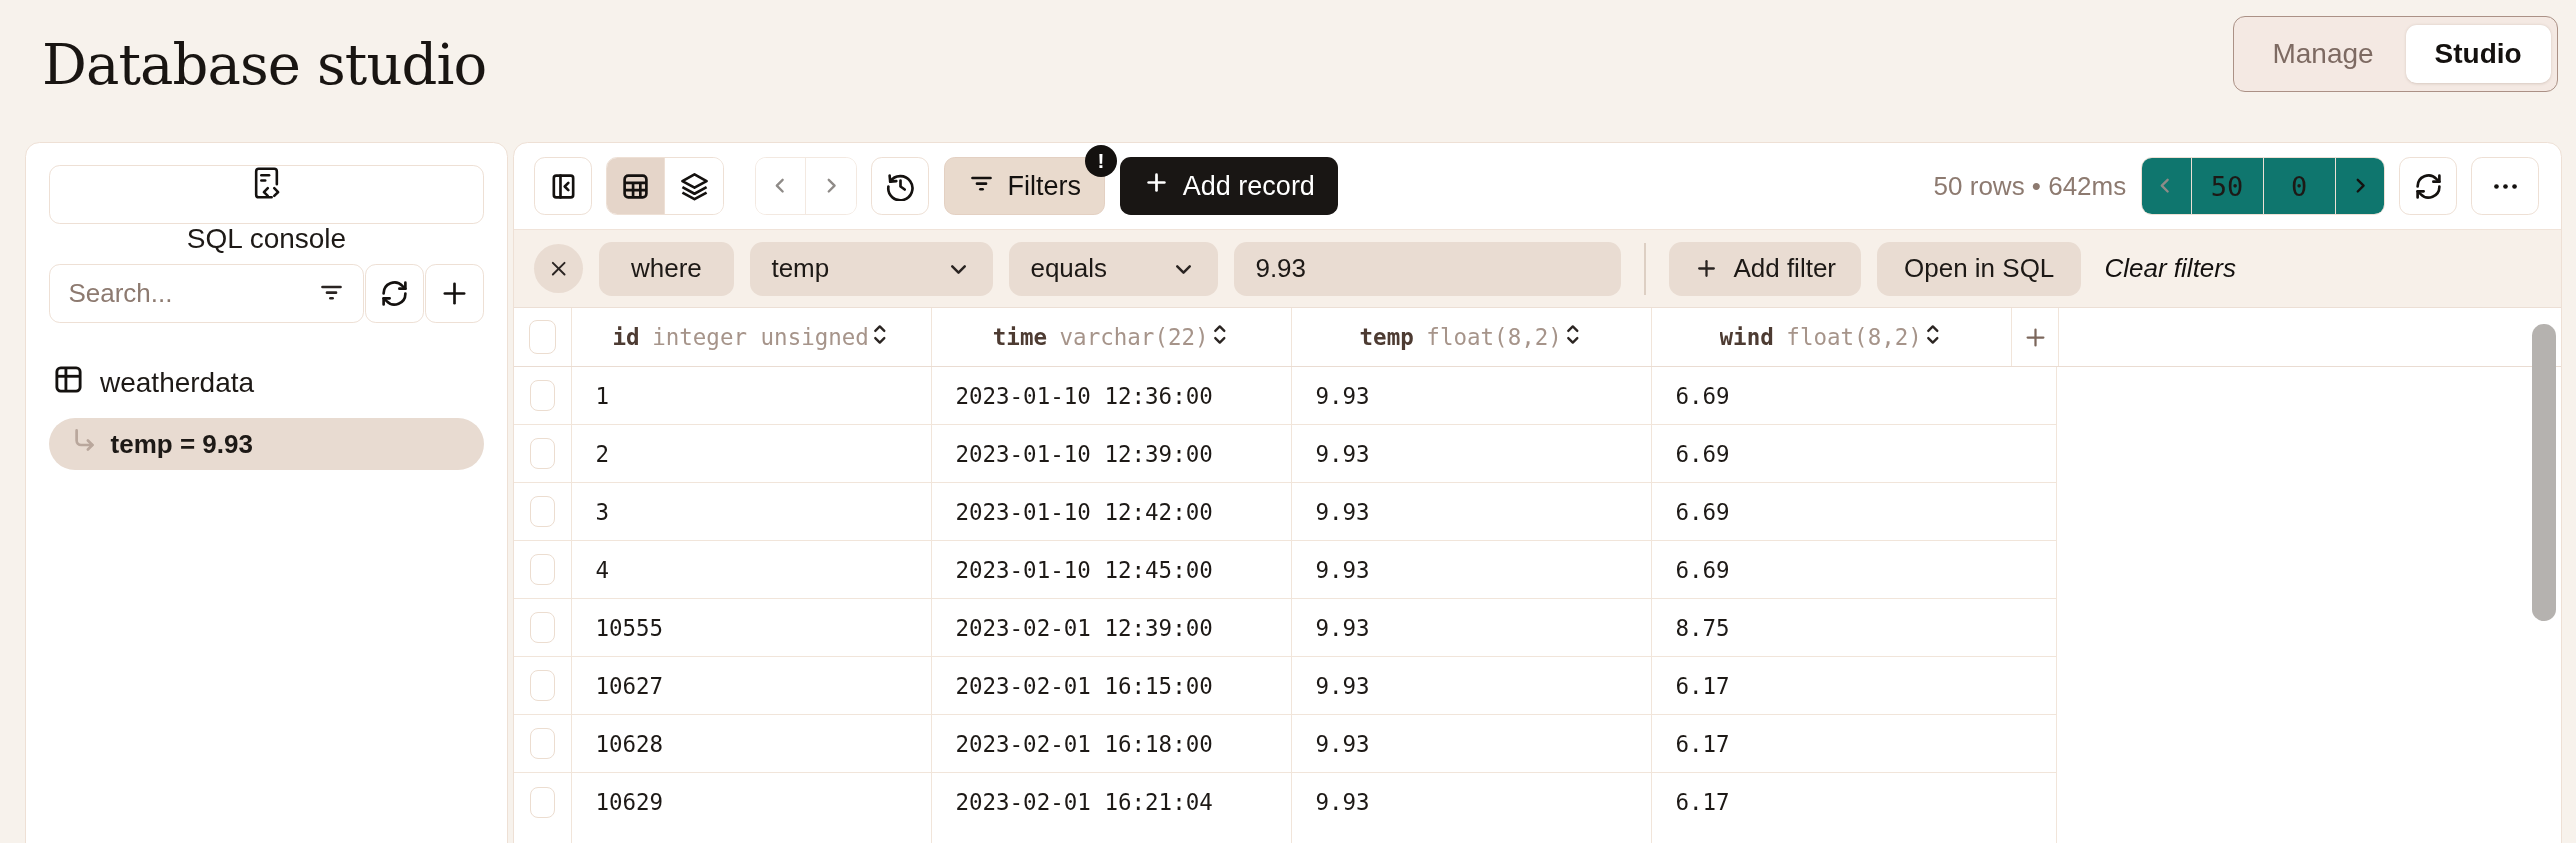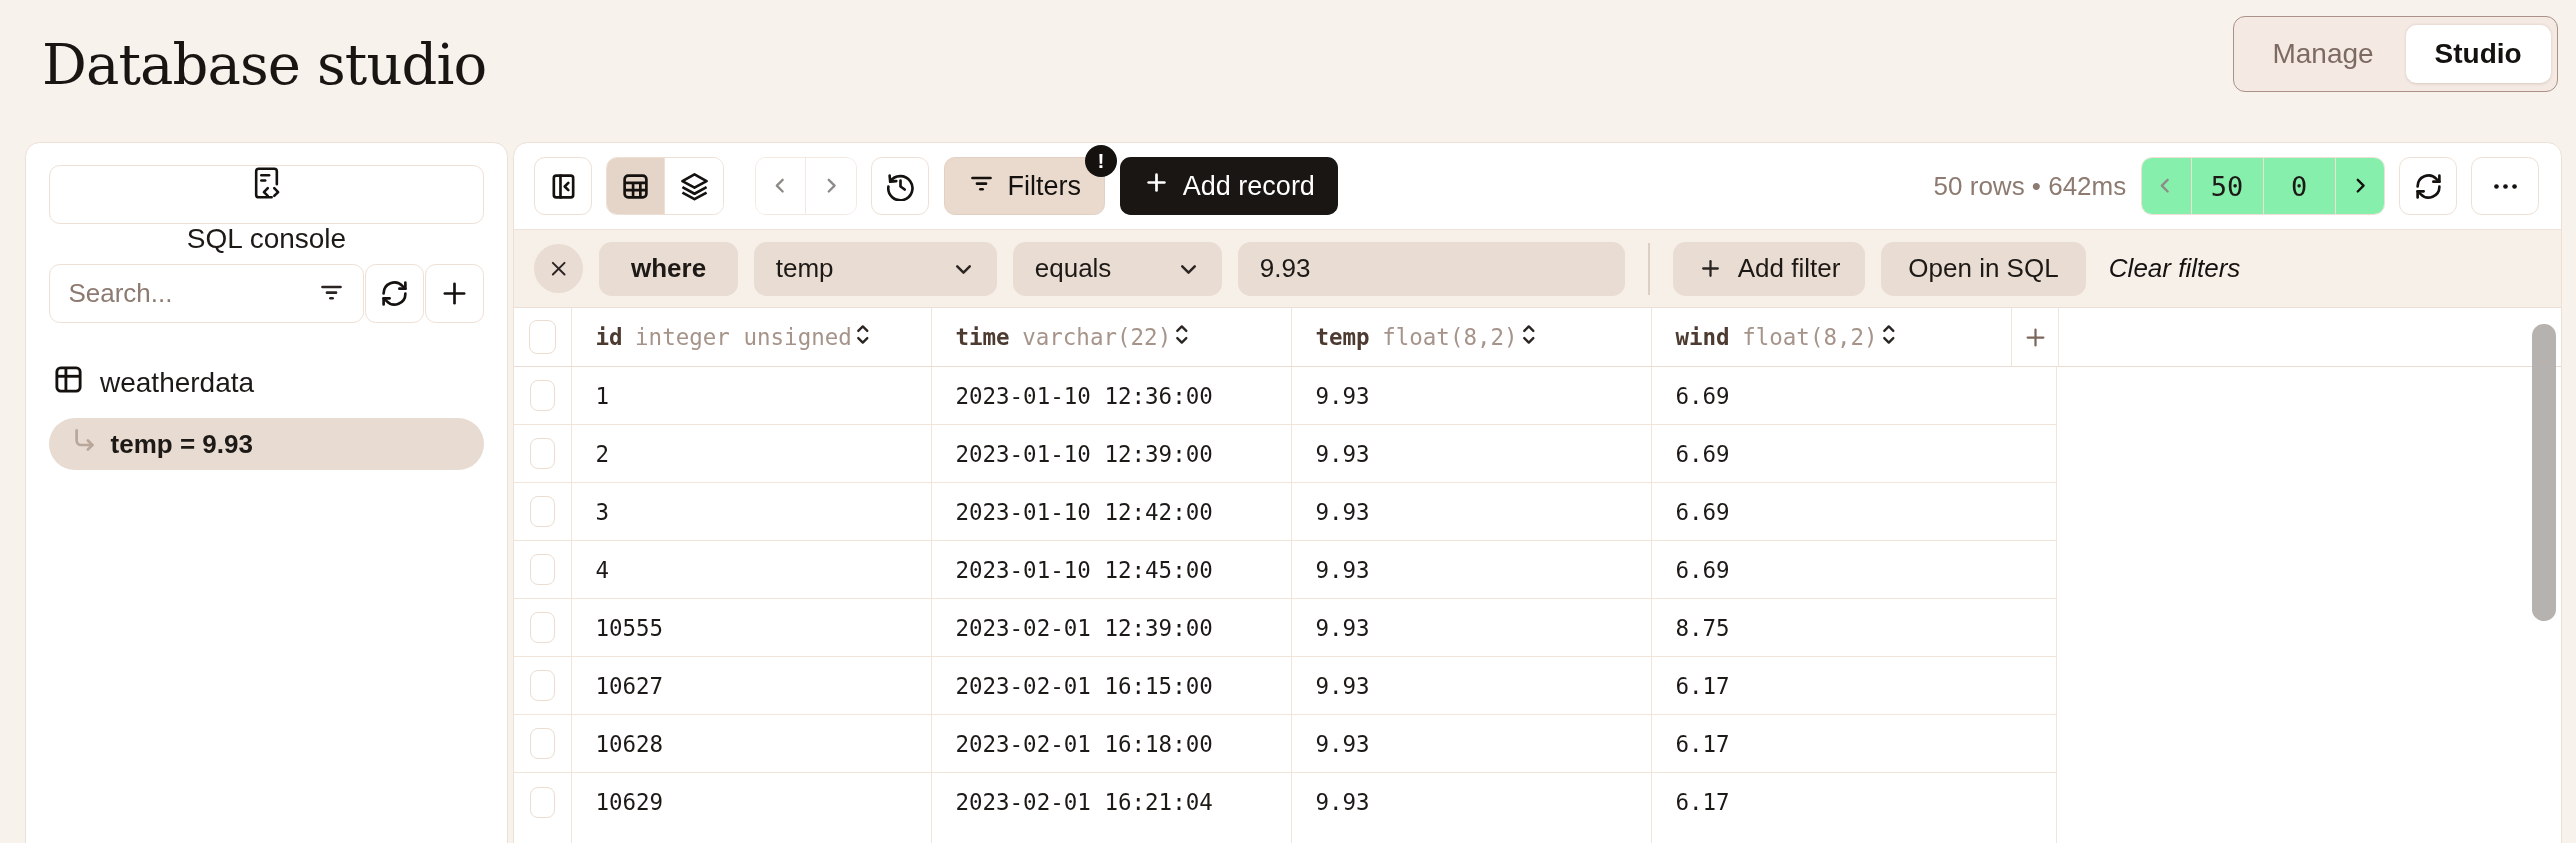--- a/index.html
+++ b/index.html
@@ -62,53 +62,53 @@
   .filters-btn{position:relative;background:#e9dacd;border:1.8px solid #e3d0c2;color:#14110f;}
   .badge{position:absolute;top:-12.6px;right:-12.6px;width:32px;height:32px;border-radius:50%;
     background:#14110f;color:#fff;display:flex;align-items:center;justify-content:center;
     font-size:20.7px;font-weight:700;}
   .columns-btn{background:#fff;border:1.8px solid var(--card-border);}
   .add-record{background:var(--accent-dark);color:#fff;border:none;font-size:27px;}
   .tb-spacer{flex:1;}
   .status{font-size:26px;color:var(--text-muted);white-space:nowrap;}
   .pager{display:flex;height:58px;border:1.8px solid var(--card-border);border-radius:10.8px;
     overflow:hidden;flex:0 0 auto;}
-  .pager .p-seg{display:flex;align-items:center;justify-content:center;height:100%;background:#86efac;}
+  .pager .p-seg{display:flex;align-items:center;justify-content:center;height:100%;background:#0f766e;}
   .pager .p-arrow{width:49px;cursor:pointer;}
   .pager .p-num{width:72px;font-family:"DejaVu Sans Mono",monospace;font-size:27px;
     border-left:1.8px solid var(--card-border);}
   .pager .p-arrow.next{border-left:1.8px solid var(--card-border);}
   .dots-btn{width:68px;}
 
   
   .filter-strip{height:79px;background:var(--strip-bg);border-top:0.9px solid #f0e3d9;
     border-bottom:0.9px solid #ecdfd5;display:flex;align-items:center;gap:16px;
     padding:0 20px;flex:0 0 auto;font-size:26px;}
   .chip{background:#e9dcd2;border-radius:12.6px;height:54px;display:flex;align-items:center;}
   .x-chip{width:49px;height:49px;border-radius:50%;justify-content:center;cursor:pointer;color:#2a2422;}
-  .where-chip{padding:0 32px;font-weight:bold;}
+  .where-chip{padding:0 32px;}
   .select-chip{justify-content:space-between;padding:0 21.6px;cursor:pointer;}
   .select-chip.col{width:243px;}
   .select-chip.op{width:209px;}
   .value-chip{width:387px;padding:0 21.6px;cursor:text;}
   .v-divider{width:1.8px;height:52px;background:#ddcfc3;margin:0 7.2px;flex:0 0 auto;}
   .addfilter-chip{gap:14.4px;padding:0 25px;cursor:pointer;}
   .opensql-chip{padding:0 27px;cursor:pointer;}
   .clear-btn{background:none;border:none;font-size:26px;color:#14110f;padding:0 7.2px;cursor:pointer;
     font-family:"Liberation Sans",sans-serif;font-style:italic;}
 
   
   .table-wrap{position:relative;flex:1;overflow:hidden;}
   .trow{display:flex;}
   .tcell{border-right:0.9px solid var(--row-border);display:flex;align-items:center;flex:0 0 auto;}
   .cb-cell{width:58px;justify-content:center;}
   .data-cell{width:360px;padding:0 23.4px;font-family:"DejaVu Sans Mono",monospace;font-size:22.5px;}
   .plus-cell{width:47px;justify-content:center;color:var(--icon-brown);cursor:pointer;}
   .thead{height:59px;border-bottom:0.9px solid #eadcd2;}
-  .thead .data-cell{justify-content:flex-start;cursor:pointer;}
+  .thead .data-cell{justify-content:center;cursor:pointer;}
   .col-label{display:flex;gap:12.6px;align-items:baseline;white-space:nowrap;overflow:hidden;}
   .col-name{font-weight:700;color:var(--col-name);}
   .col-type{color:var(--col-type);}
   .sort-ic{color:#2b2522;flex:0 0 auto;}
   .tbody-row{height:58px;border-bottom:0.9px solid var(--row-border);}
   .tbody-row .tcell{height:100%;}
   .tbody-row:last-child{border-bottom:none;}
   .rows-block{border-right:0.9px solid var(--row-border);width:1543px;}
   .checkbox{width:27px;height:34px;border:1.8px solid #ecddd0;border-radius:8px;background:#fff;cursor:pointer;}
   .checkbox.small{width:25px;height:31px;}

